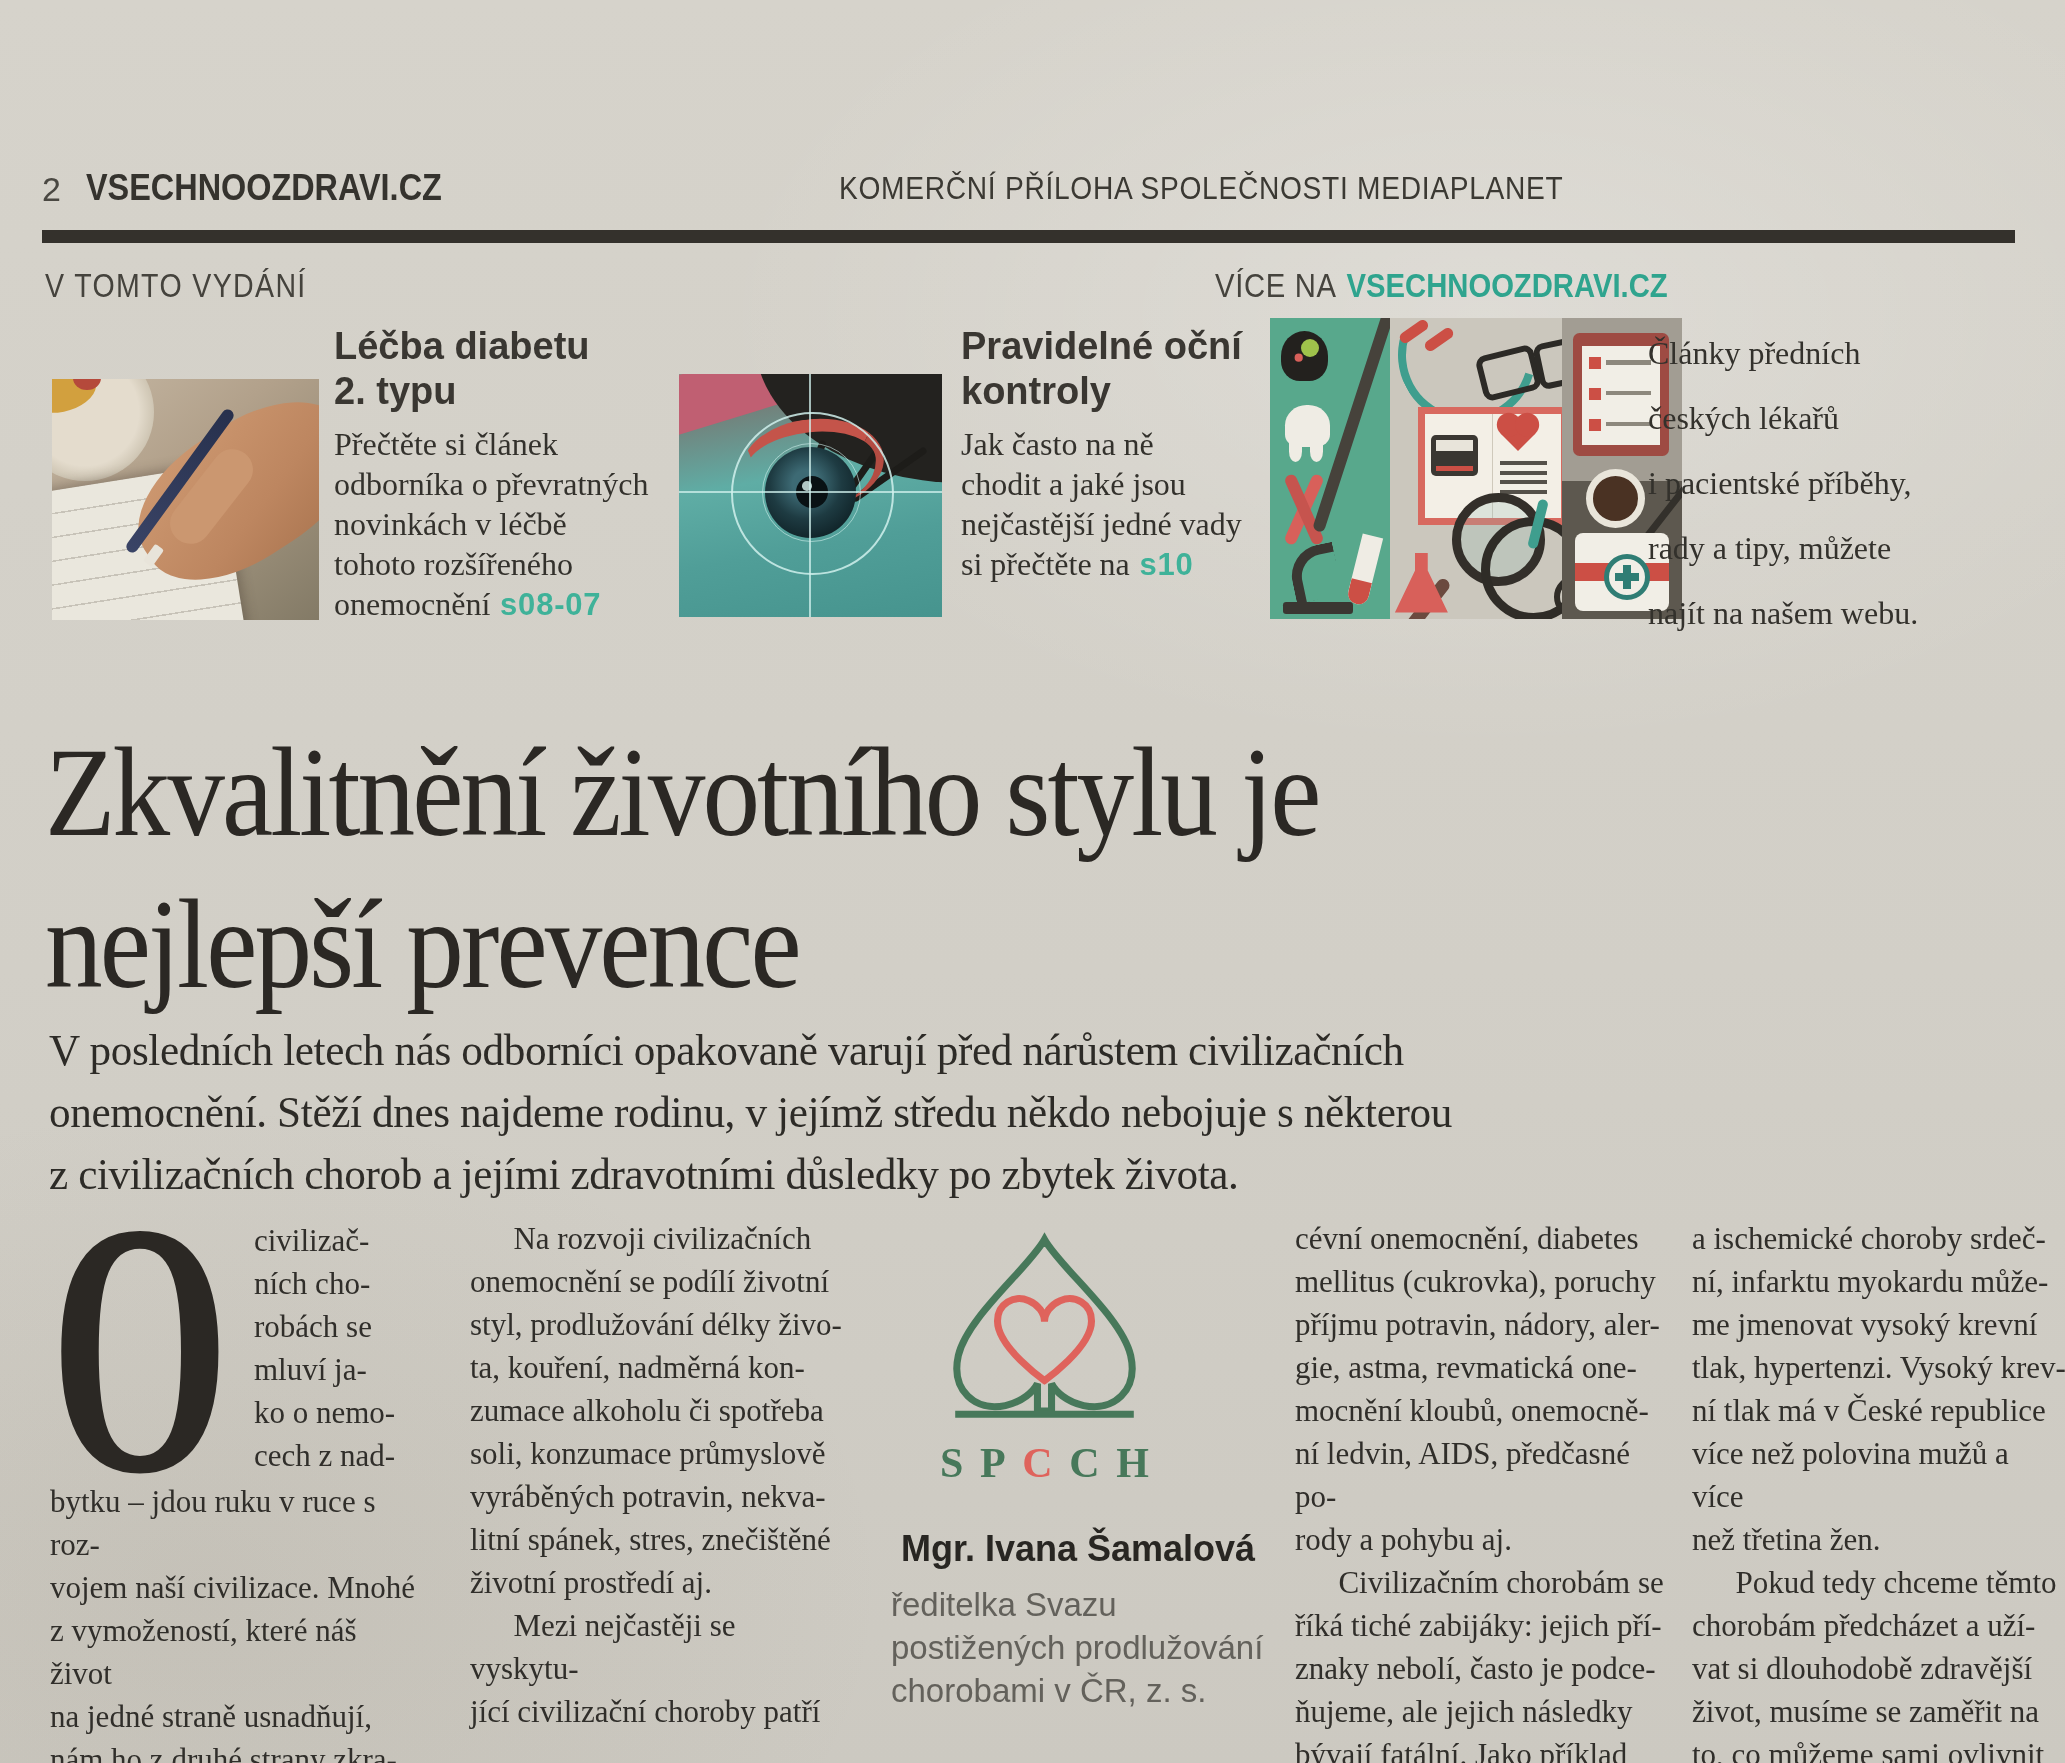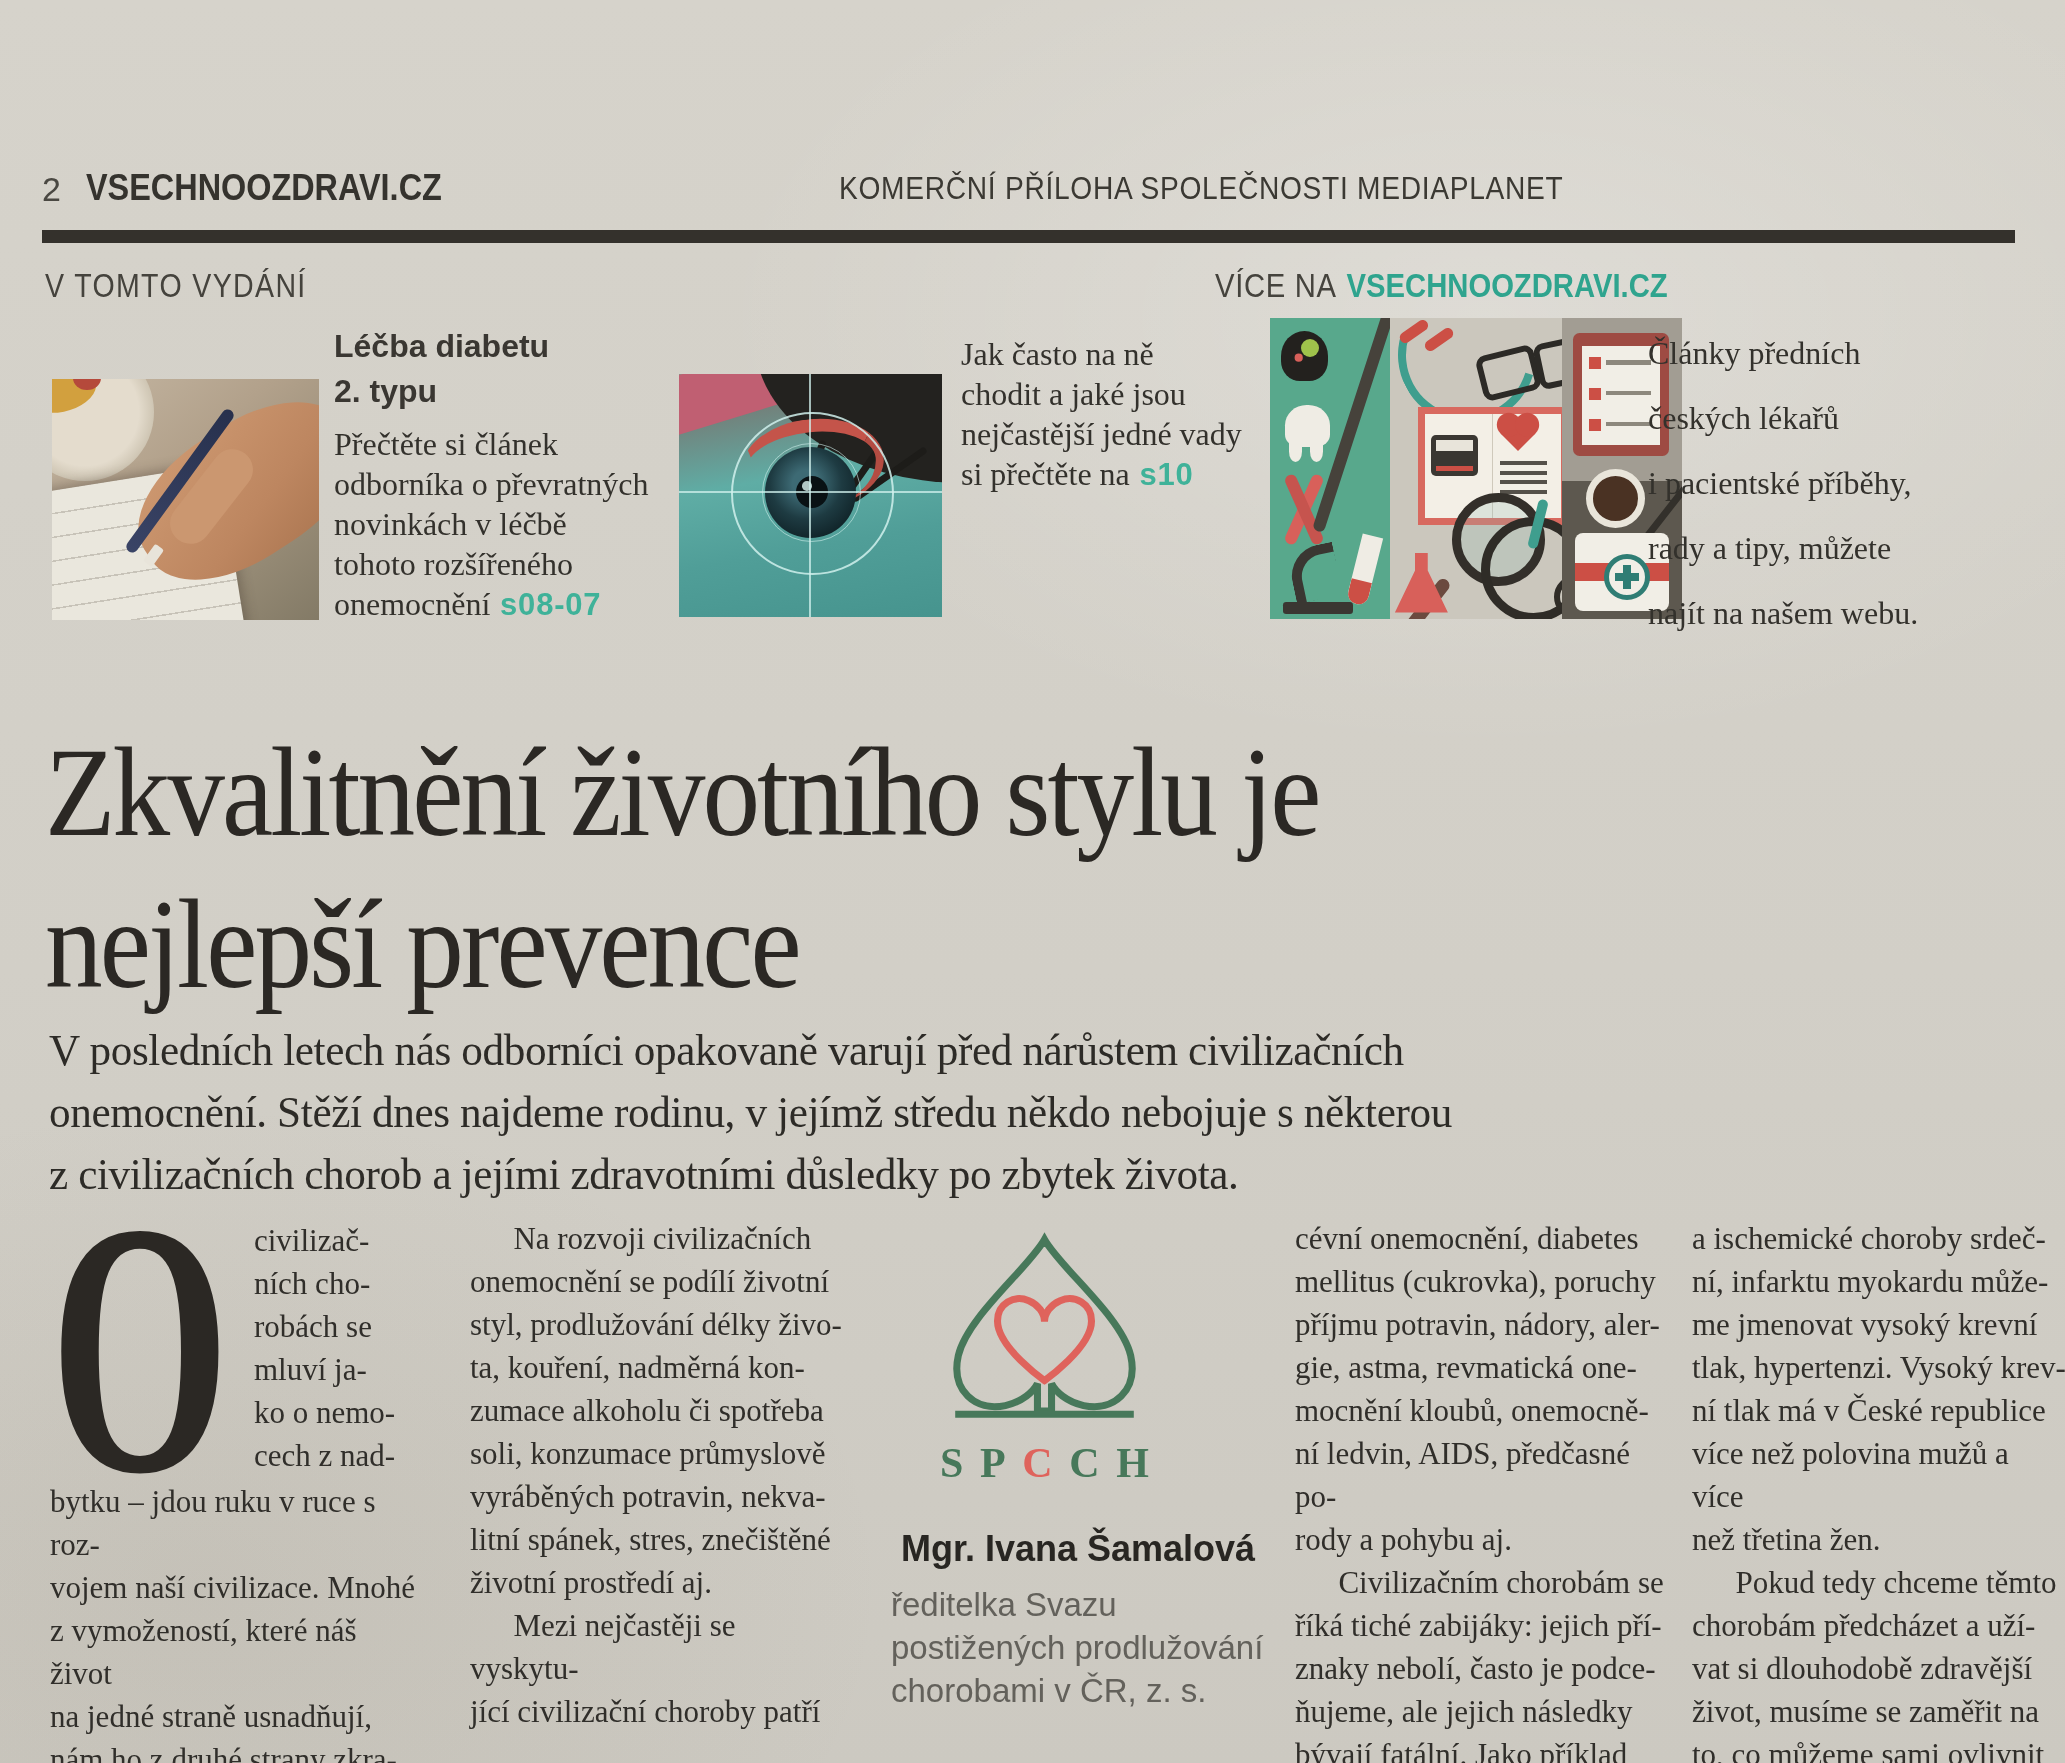--- a/index.html
+++ b/index.html
@@ -26,21 +26,21 @@
 
   
   .indexleft{left:45px;top:266px;font-size:34px;color:#45433d;
     transform:scaleX(.84);transform-origin:left top;letter-spacing:1.6px;}
   .indexright{left:1215px;top:266px;font-size:34px;color:#45433d;
     transform:scaleX(.86);transform-origin:left top;letter-spacing:0.8px;}
   .indexright .lnk{color:#2fa48e;font-weight:700;margin-left:11.3px;letter-spacing:0;}
 
   
   .tz-title{font-family:"Liberation Sans","DejaVu Sans",sans-serif;
-    font-size:32px;font-weight:700;line-height:45px;color:#3a3732;}
+    font-size:38px;font-weight:700;line-height:45px;color:#3a3732;}
   .tz-body{font-size:32px;line-height:40px;color:#33312c;margin-top:9.7px;}
   .pageref{color:#3fb299;font-weight:700;font-family:"Liberation Sans","DejaVu Sans",sans-serif;
     font-size:31px;margin-left:9.7px;letter-spacing:0.8px;}
   .t1text{left:334px;top:324px;width:365px;}
   .t2text{left:961px;top:324px;width:328px;}
   .t3text{left:1648px;top:321px;width:320px;font-size:32px;line-height:65px;color:#33312c;}
 
   
   .photo1{left:52px;top:379px;width:267px;height:241px;overflow:hidden;
     background:linear-gradient(140deg,#c6b8a4 0%,#b2a18b 40%,#948974 78%,#837a66 100%);}
@@ -232,20 +232,22 @@
     <div class="iris"></div>
     <div class="pupil"></div>
     <div class="glint"></div>
     <div class="ret-c1"></div>
     <div class="ret-c2"></div>
     <div class="ret-v"></div>
     <div class="ret-h"></div>
   </div>
 
   <div class="abs t2text">
+    <div class="tz-title pre">Pravidelné oční
+kontroly</div>
     <div class="tz-body"><span class="pre">Jak často na ně
 chodit a jaké jsou
 nejčastější jedné vady
 si přečtěte na</span><span class="pageref">s10</span></div>
   </div>
 
   <div class="abs collage">
     <div class="cl-left">
       <div class="head"></div>
       <div class="gear"></div>

